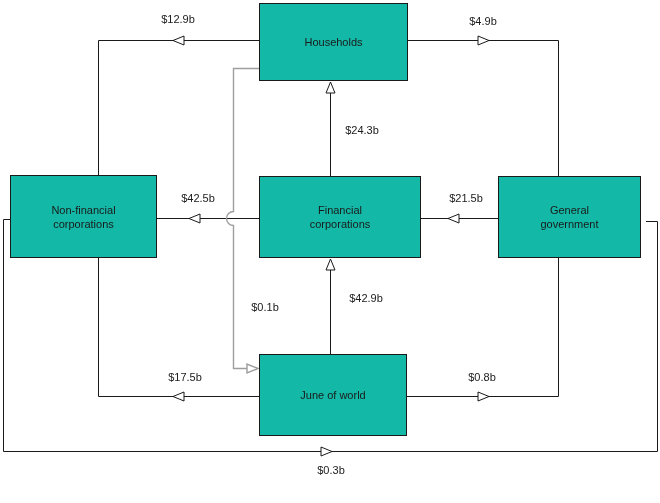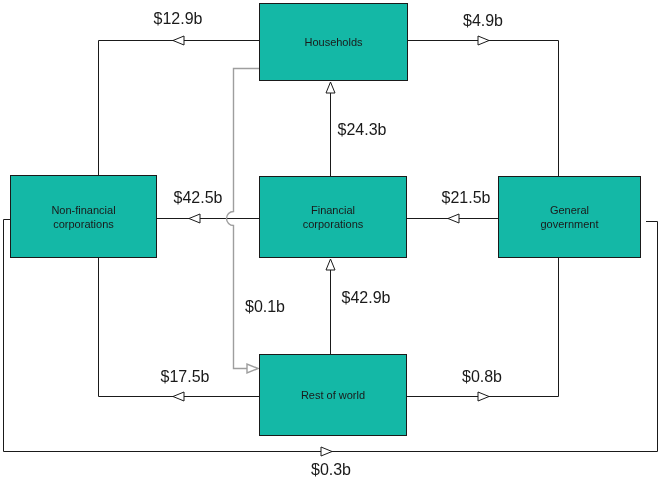--- a/index.html
+++ b/index.html
@@ -22,21 +22,21 @@
     align-items: center;
     justify-content: center;
     text-align: center;
     font-size: 11px;
     line-height: 14px;
     white-space: pre-line;
   }
   .flow-value {
     position: absolute;
     transform: translate(-50%, -50%);
-    font-size: 16px;
+    font-size: 11px;
     white-space: nowrap;
     background: #ffffff;
     padding: 0 2px;
   }
   .source-note {
     position: absolute;
     left: 2px;
     top: 486px;
     font-size: 11px;
     font-style: italic;
@@ -81,27 +81,27 @@
     <g fill="#ffffff" stroke="#9e9e9e" stroke-width="1.4">
       <path d="M258,368.5 L247,364 L247,373 Z"></path>
     </g>
   </svg>
 
   <div class="node" style="left:259px; top:3px;  width:149px; height:78px;">Households</div>
 
   <div class="node" style="left:10px;  top:175px; width:147px; height:83px;">Non-financial
 corporations</div>
 
-  <div class="node" style="left:259px; top:176px; width:148px; height:82px;">Financial
+  <div class="node" style="left:259px; top:176px; width:162px; height:82px;">Financial
 corporations</div>
 
   <div class="node" style="left:498px; top:176px; width:143px; height:82px;">General
 government</div>
 
-  <div class="node" style="left:259px; top:354px; width:148px; height:82px;">Rest of world</div>
+  <div class="node" style="left:259px; top:354px; width:148px; height:82px;">June of world</div>
 
   <span class="flow-value" style="left:178px; top:19px;">$12.9b</span>
 
   <span class="flow-value" style="left:483px; top:21px;">$4.9b</span>
 
   <span class="flow-value" style="left:362px; top:130px;">$24.3b</span>
 
   <span class="flow-value" style="left:198px; top:198px;">$42.5b</span>
 
   <span class="flow-value" style="left:466px; top:198px;">$21.5b</span>

